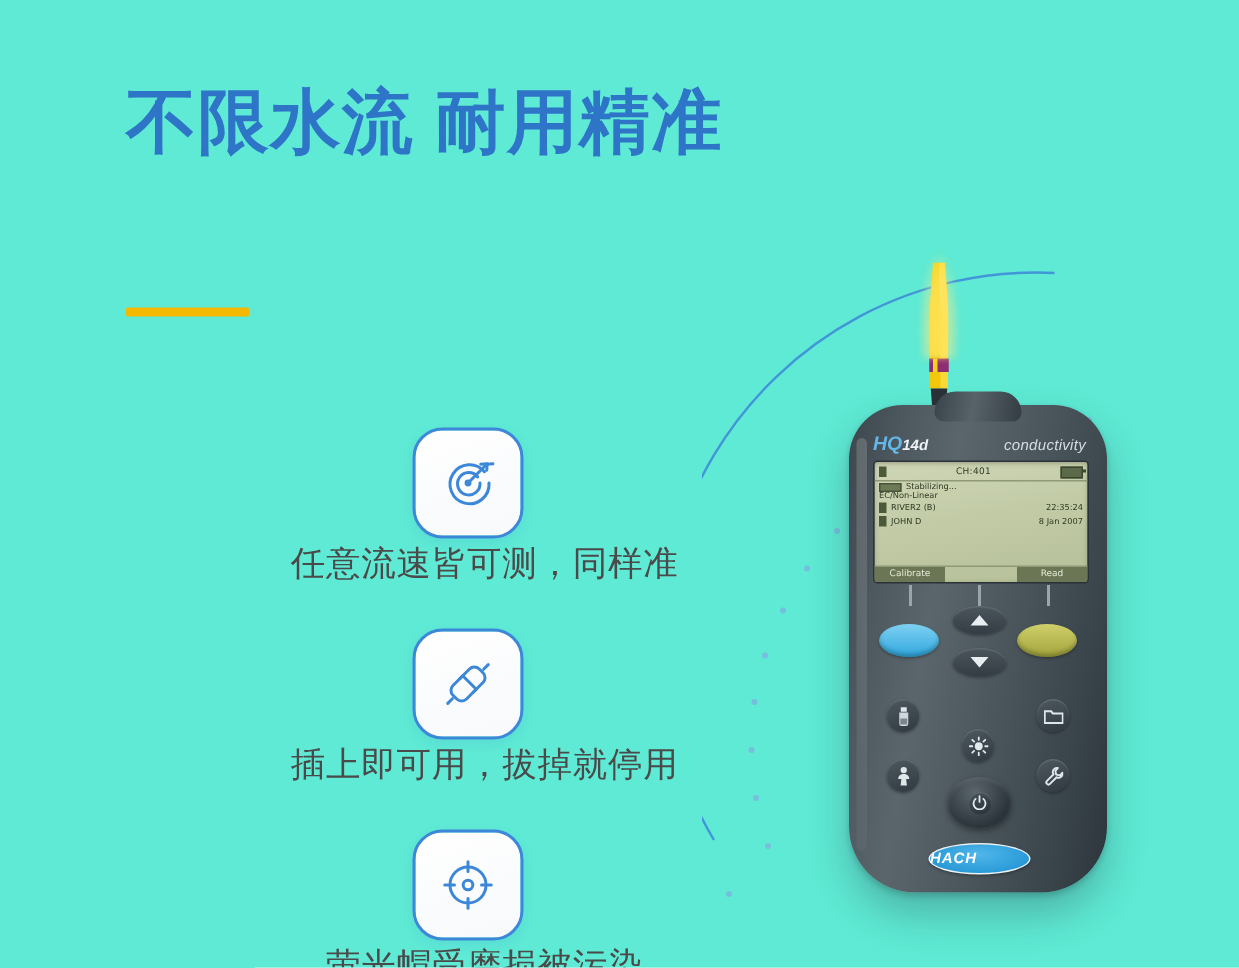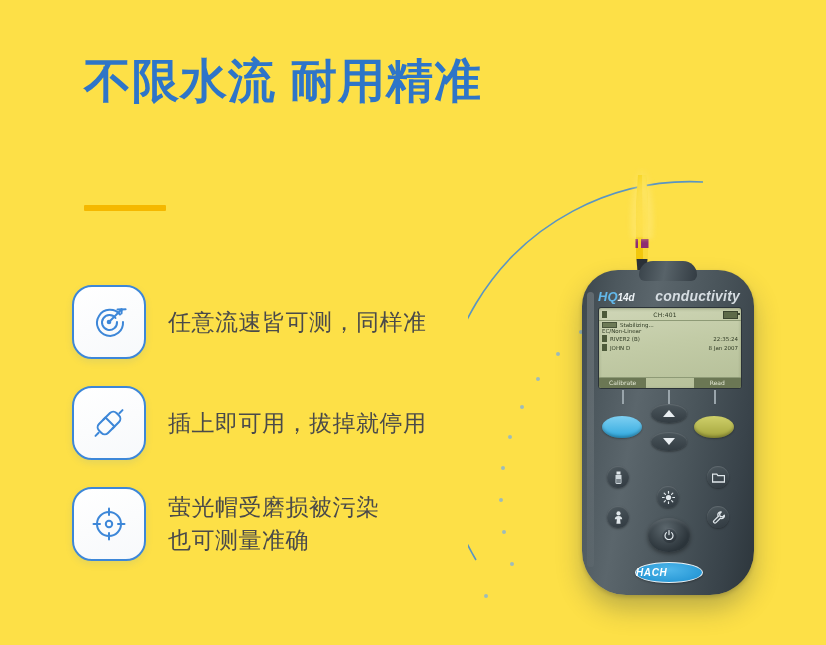--- a/index.html
+++ b/index.html
@@ -3,56 +3,56 @@
 <meta charset="utf-8">
 <title>HQ14d</title>
 <style>
   html,body{margin:0;padding:0;}
   body{
     width:826px;height:645px;
     background:#ffffff;
     font-family:"Liberation Sans","DejaVu Sans",sans-serif;
     overflow:hidden;position:relative;
   }
-  .page{position:relative;width:826px;height:645px;overflow:hidden;background:#fde047;}
+  .page{position:relative;width:826px;height:645px;overflow:hidden;background:#5eead4;}
 
   
   .deco{position:absolute;left:468px;top:160px;width:420px;height:470px;pointer-events:none;}
   .deco svg{display:block;}
 
   
   .headline{position:absolute;left:84px;top:52px;width:520px;}
   .headline .line{
     font-size:47px;line-height:57px;font-weight:bold;
     color:#2e75c8;letter-spacing:1px;white-space:nowrap;
   }
   .accent-bar{
     position:absolute;left:84px;top:205px;
     width:82px;height:6px;background:#f5b800;border-radius:1px;
   }
 
   
   .features{position:absolute;left:72px;top:285px;width:480px;}
-  .feature{display:flex;align-items:center;margin-bottom:27px;}
+  .feature{display:flex;align-items:center;margin-bottom:27px;flex-direction:column;}
   .feat-icon{
     width:70px;height:70px;flex:0 0 70px;
     border:2px solid #3d87d8;border-radius:20px;
     background:linear-gradient(160deg,#ffffff 0%,#f7f9fb 100%);
     box-shadow:0 3px 7px rgba(61,135,216,.13);
     display:flex;align-items:center;justify-content:center;
   }
   .feat-icon svg{display:block;}
   .feat-text{
     margin-left:22px;color:#4a4a4a;
     font-size:23px;line-height:33px;letter-spacing:.5px;
     white-space:pre-line;
   }
 
   
-  .device-wrap{position:absolute;left:552px;top:175px;width:266px;height:430px;}
+  .device-wrap{position:absolute;left:536px;top:175px;width:266px;height:430px;}
 
   
   .probe{position:absolute;left:73px;top:0px;width:34px;height:108px;}
   .probe .glow{
     position:absolute;left:4px;top:-6px;width:26px;height:70px;
     background:radial-gradient(ellipse at 50% 75%,rgba(255,225,80,.95) 0%,rgba(255,235,140,.45) 45%,rgba(255,255,255,0) 75%);
     filter:blur(2px);
   }
 
   
@@ -71,21 +71,21 @@
     content:"";position:absolute;left:5px;top:22px;width:7px;height:275px;
     border-radius:6px;background:linear-gradient(180deg,rgba(255,255,255,.17),rgba(255,255,255,.03));
   }
 
   .brandrow{
     position:absolute;left:16px;top:18px;width:142px;height:14px;
     display:flex;align-items:baseline;justify-content:space-between;
   }
   .hq{font-size:13px;font-weight:bold;font-style:italic;color:#63b8ea;letter-spacing:0;}
   .hq em{color:#eef3f6;font-size:10px;font-style:italic;font-weight:bold;}
-  .cond{font-size:14px;font-style:italic;color:#d6dde2;letter-spacing:.2px;font-weight:bold;}
+  .cond{font-size:10px;font-style:italic;color:#d6dde2;letter-spacing:.2px;}
 
   
   .lcd{
     position:absolute;left:16px;top:37px;width:142px;height:80px;
     background:linear-gradient(170deg,#cfd6b7 0%,#c2cba6 45%,#b5bf98 100%);
     border:1.5px solid #2b3338;border-radius:3px;
     box-shadow:inset 0 1px 3px rgba(60,70,40,.35);
     font-family:"DejaVu Sans","Liberation Sans",sans-serif;
     color:#2f3a24;overflow:hidden;
   }

